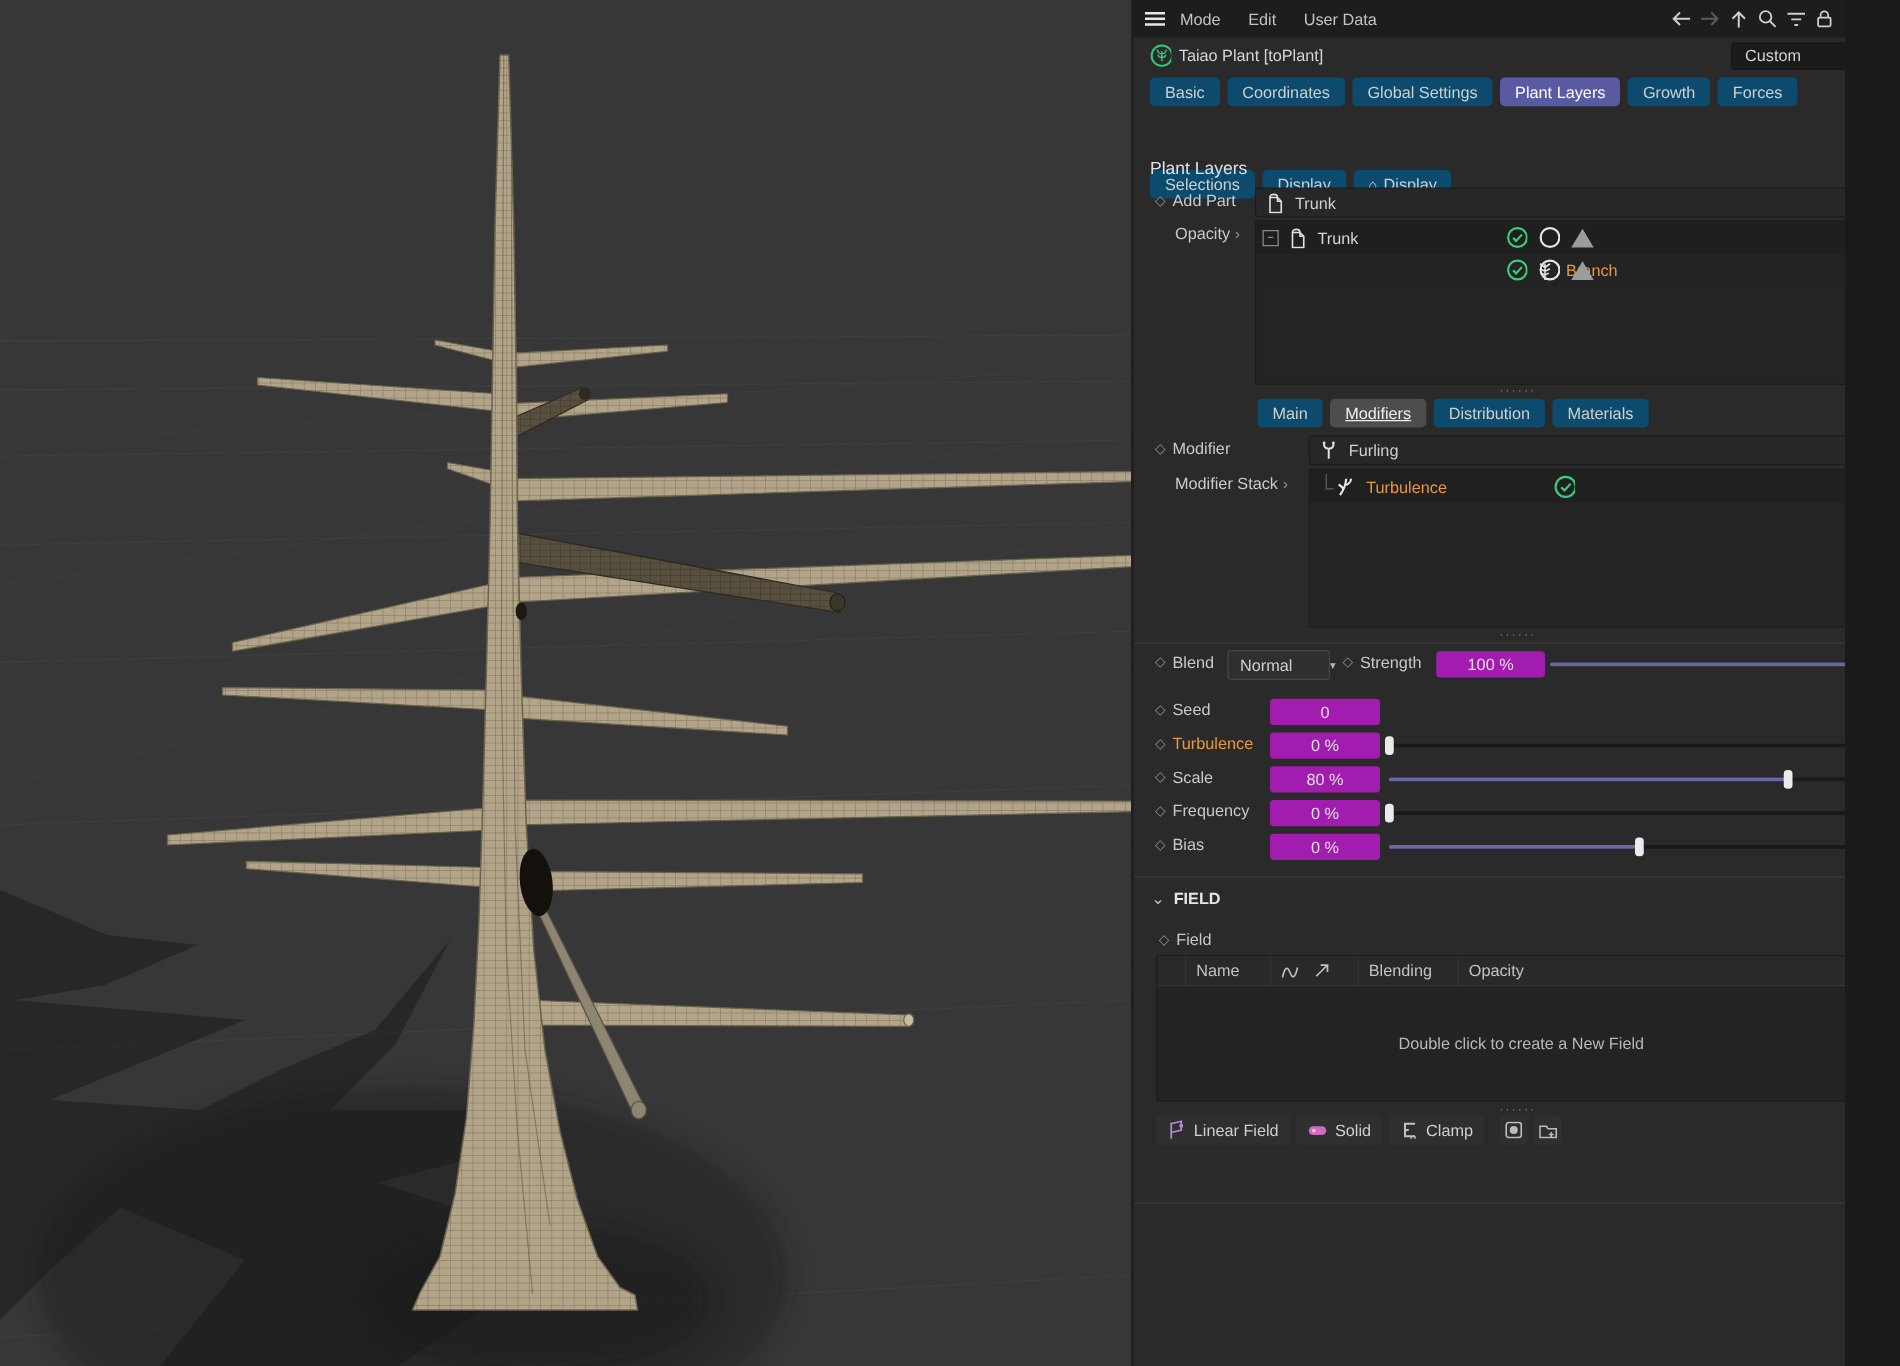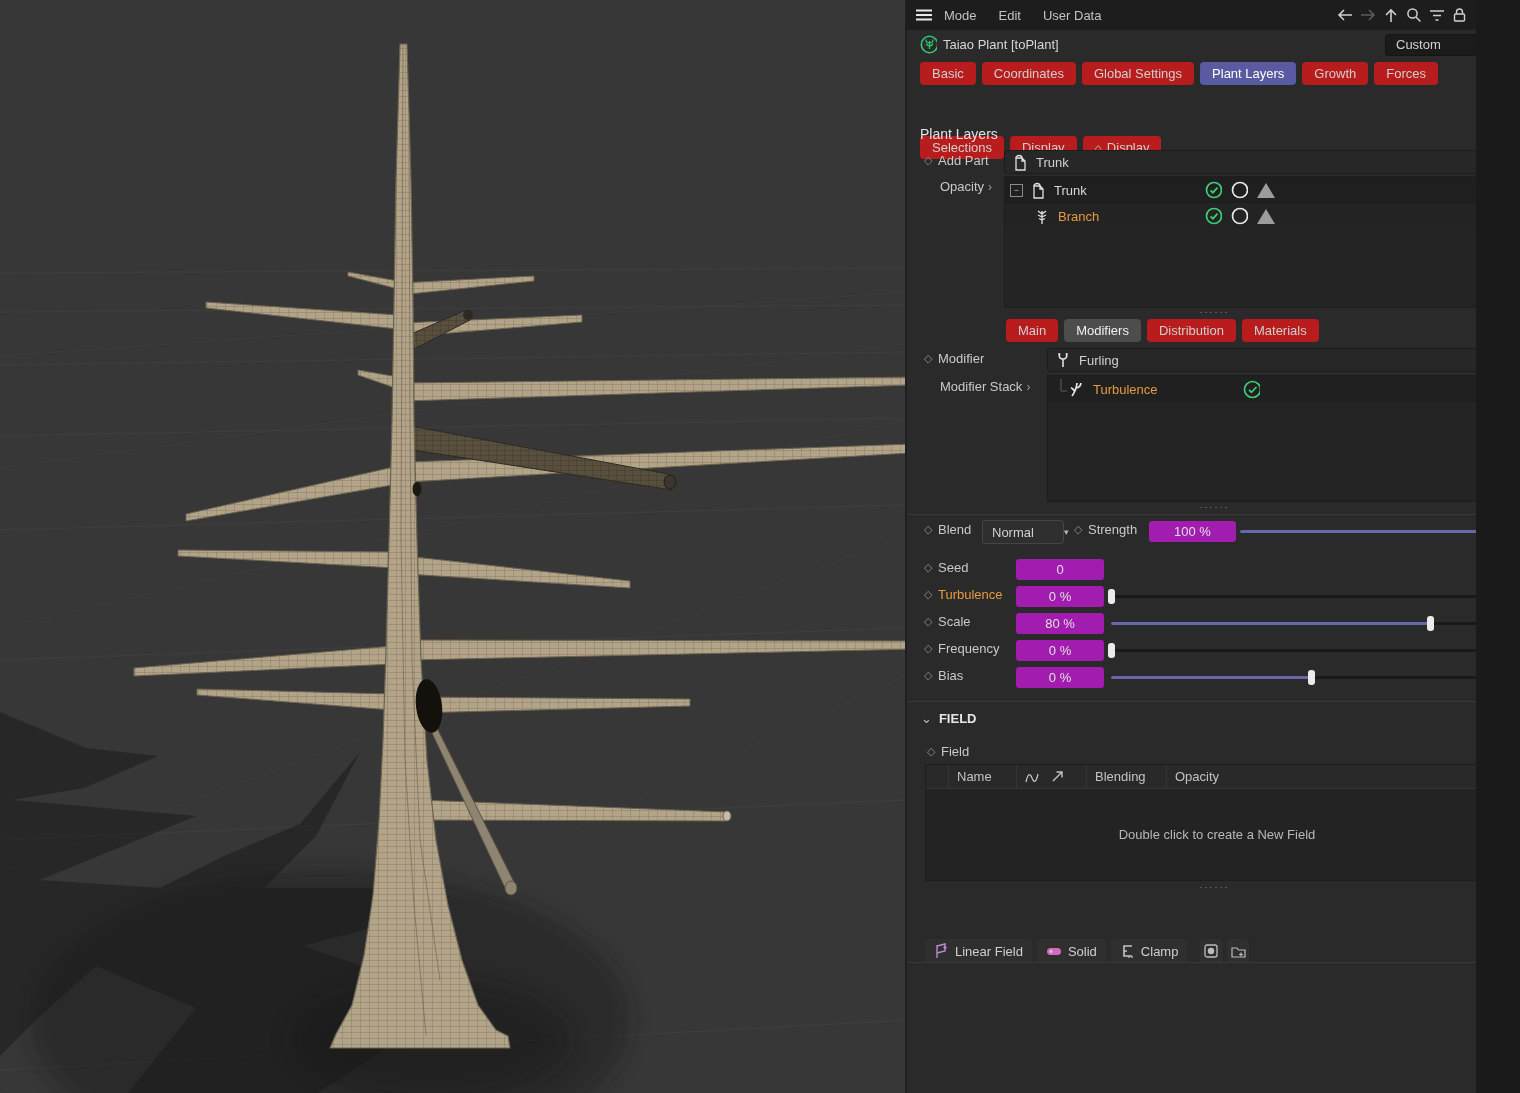--- a/index.html
+++ b/index.html
@@ -14,21 +14,21 @@
   .menubar .mitem{color:#c3c3c3;margin-right:22px;cursor:default;}
   .micons{margin-left:auto;display:flex;align-items:center;gap:6px;padding-right:8px;}
   .micon{width:17px;height:17px;display:inline-flex;align-items:center;justify-content:center;}
   .objheader{position:absolute;left:0;top:31px;right:0;height:27px;display:flex;align-items:center;}
   .objtitle{color:#d6d6d6;margin-left:6px;}
   .ddbox{background:#1b1b1b;border:1px solid #151515;border-radius:3px;color:#d2d2d2;}
   .preset{position:absolute;left:478px;top:3px;width:86px;height:20px;line-height:20px;padding-left:10px;}
   .presetbtn{position:absolute;left:582px;top:3px;width:21px;height:22px;background:#343434;border-radius:3px;
              display:flex;align-items:center;justify-content:center;color:#b9b9b9;font-size:9px;}
   .tabrow{position:absolute;left:13px;display:flex;gap:6px;}
-  .tab{background:#b91c1c;border-radius:4px;padding:4px 12px;color:#cfcfcf;white-space:nowrap;}
+  .tab{background:#0c4a6e;border-radius:4px;padding:4px 12px;color:#cfcfcf;white-space:nowrap;}
   .tab.active{background:#5a5aa2;color:#fff;}
   .tab .tabicon{margin-right:5px;color:#cfcfcf;font-size:12px;}
   .secheading{position:absolute;left:13px;top:126px;color:#e3e3e3;font-size:14px;}
   .diamond{color:#8f8f8f;font-size:11px;width:14px;display:inline-block;}
   .rowlabel{color:#c9c9c9;}
   .rowlabel.orange{color:#e69a3d;}
   .chev{color:#9a9a9a;font-size:12px;margin-left:4px;}
   
   .fieldrow{position:absolute;display:flex;align-items:center;}
   .bigdd{position:absolute;background:#272727;border:1px solid #1c1c1c;border-radius:3px;height:22px;
@@ -52,21 +52,21 @@
   .track{position:relative;width:100%;height:3px;background:#191919;border-radius:2px;}
   .fill{position:absolute;left:0;top:0;height:3px;background:#6767aa;border-radius:2px;}
   .handle{position:absolute;top:-6px;width:7px;height:15px;background:#ebebeb;border-radius:3px;margin-left:-3px;}
   
   .fieldhead{position:absolute;left:14px;top:711px;color:#e6e6e6;font-weight:bold;font-size:13px;}
   .fieldhead .cv{font-weight:normal;color:#bdbdbd;margin-right:7px;}
   .ftable{position:absolute;left:18px;right:13px;top:764px;height:115px;background:#232323;border:1px solid #1d1d1d;}
   .fthead{height:23px;background:#292929;border-bottom:1px solid #343434;display:flex;align-items:center;color:#c3c3c3;}
   .fthead .cell{border-left:1px solid #343434;height:100%;display:flex;align-items:center;padding-left:8px;box-sizing:border-box;}
   .ftbody{height:91px;display:flex;align-items:center;justify-content:center;color:#b8b8b8;}
-  .toolbar{position:absolute;left:18px;top:939px;display:flex;gap:5px;align-items:center;text-align:center;}
+  .toolbar{position:absolute;left:18px;top:892px;display:flex;gap:5px;align-items:center;text-align:center;}
   .tbtn{background:#2f2f2f;border-radius:3px;height:24px;display:flex;align-items:center;padding:0 9px;gap:6px;color:#cfcfcf;}
   .tbtn.icononly{width:22px;padding:0;justify-content:center;}
   .clampbtn{position:absolute;right:11px;top:892px;width:23px;height:23px;background:#5558a6;border-radius:4px;
             display:flex;align-items:center;justify-content:center;}
   svg{display:block;}
 </style>
 </head>
 <body>
 
 <div class="stage">
@@ -293,21 +293,21 @@
               </svg>
           </span>
           <span class="micon">
             <svg width="18" height="18">
                 <circle cx="9" cy="9" r="7.5" stroke="#e6e6e6" stroke-width="1.7" fill="none"></circle>
               </svg>
           </span>
           <span class="tri"></span>
         </span>
       </div>
-      <div class="lrow" style="background:#232323;">
+      <div class="lrow" style="background:#232323;justify-content:center;">
         <span style="width:28px;"></span>
         <span class="micon">
           <svg width="16" height="17">
               <path d="M8 16V3M8 6L4 3M8 6l4-3M8 9l-4-2M8 9l4-2M8 12l-3-1.5M8 12l3-1.5" stroke="#e0e0e0" stroke-width="1.3" fill="none"></path>
             </svg>
         </span>
         <span class="nm orange" style="margin-left:8px;">Branch</span>
         <span class="sticons">
           <span class="micon">
             <svg width="18" height="18">
@@ -327,21 +327,21 @@
     <span class="eyedrop" style="left:589px;top:178px;">
       <svg width="16" height="18">
           <path d="M2 16l1-4 7-7 3 3-7 7z M10.5 3.5l2-2 2.5 2.5-2 2z" stroke="#a8a8a8" stroke-width="1.2" fill="none"></path>
         </svg>
     </span>
 
     <div class="dots" style="top:309px;">······</div>
 
     <div class="tabrow" style="left:99px;top:319px;">
       <span class="tab">Main</span>
-      <span class="tab" style="background:#4d4d4d;color:#efefef;">Modifiers</span>
+      <span class="tab" style="background:#4d4d4d;color:#efefef;text-decoration:underline;">Modifiers</span>
       <span class="tab">Distribution</span>
       <span class="tab">Materials</span>
     </div>
 
     <div class="fieldrow" style="left:17px;top:351px;">
       <span class="diamond">◇</span>
       <span class="rowlabel">Modifier</span>
     </div>
     <div class="bigdd" style="left:140px;top:348px;width:441px;">
       <span class="micon" style="margin:0 8px 0 6px;">

